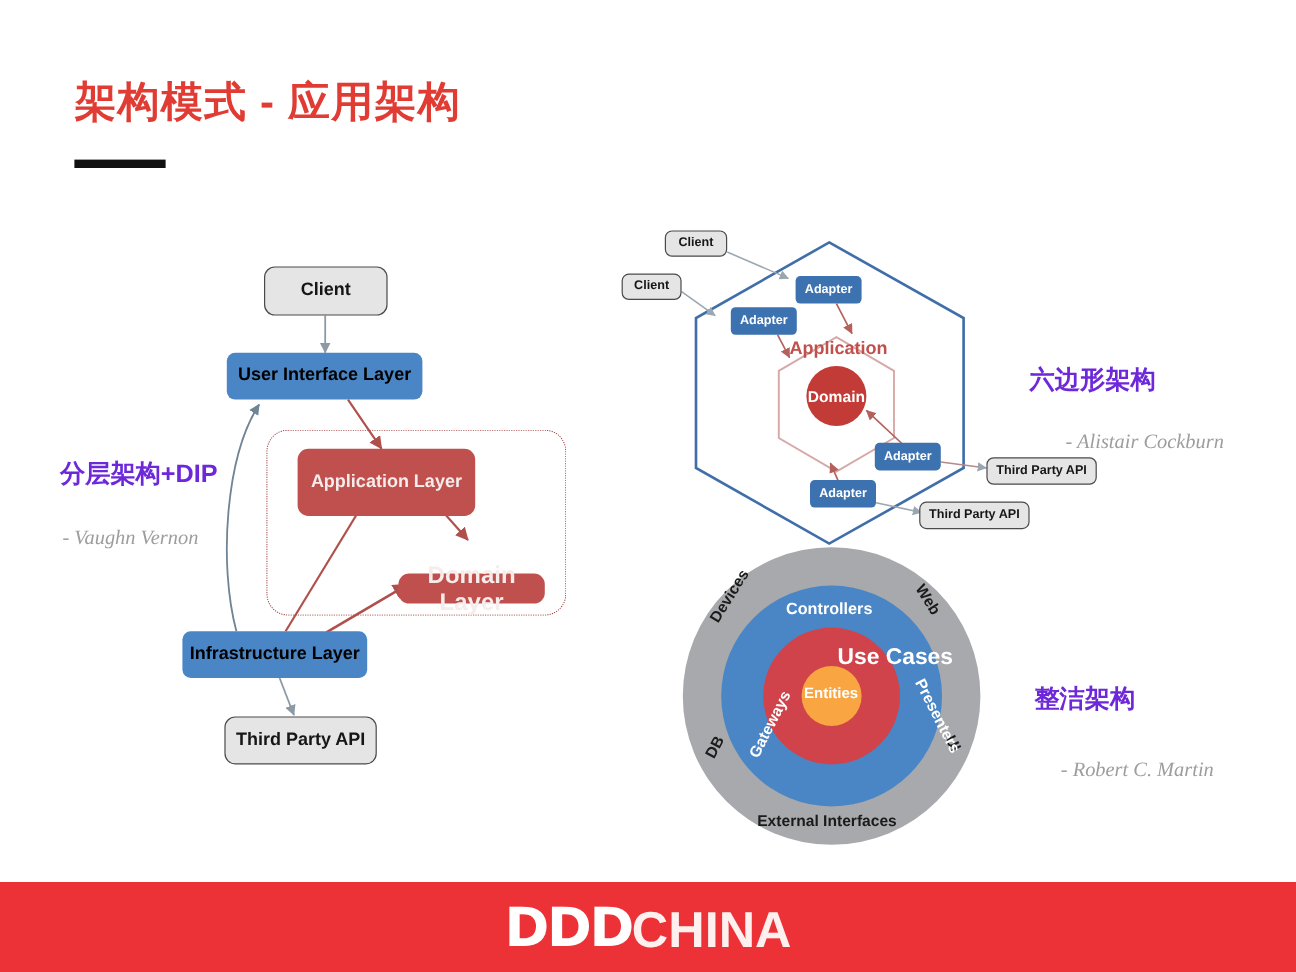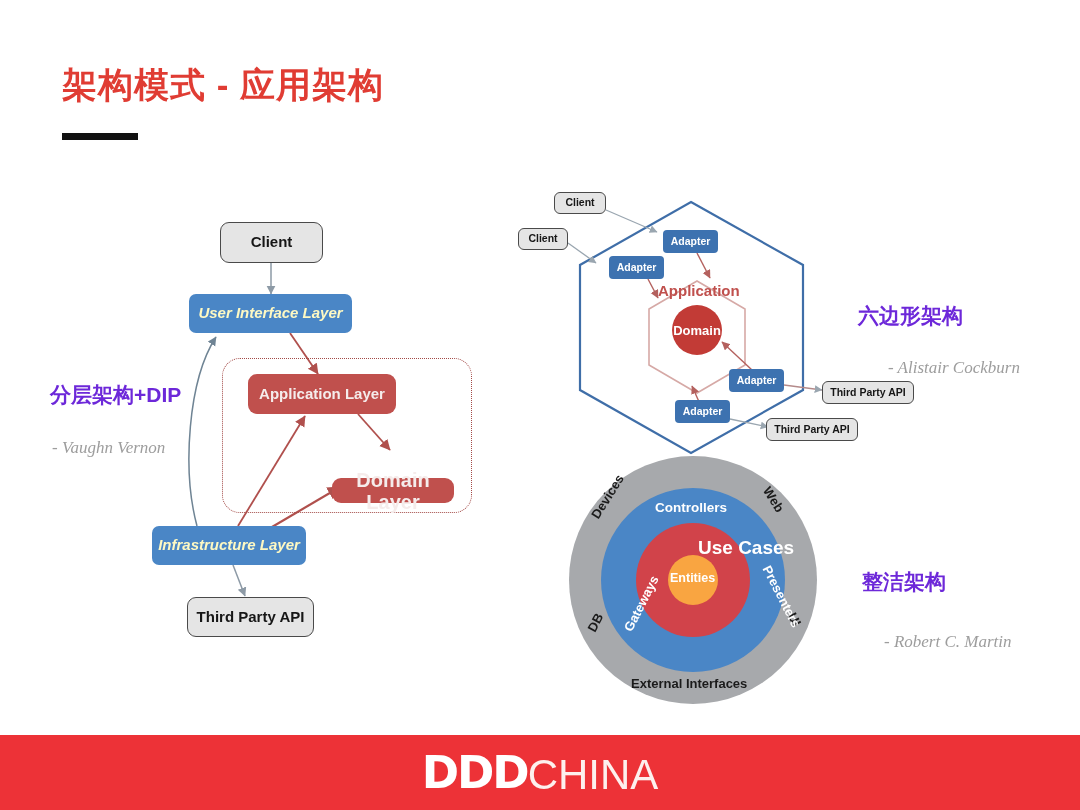--- a/index.html
+++ b/index.html
@@ -23,21 +23,21 @@
   
   .node{
     position:absolute;box-sizing:border-box;
     display:flex;align-items:center;justify-content:center;
     text-align:center;font-weight:bold;line-height:1.1;
   }
   .node-gray{
     background:#e5e5e5;border:1.6px solid #4a4a4a;color:#161616;border-radius:9px;
   }
   .node-blue{
-    background:#4a86c6;color:#fef9c3;border-radius:7px;font-style:italic;
+    background:#4a86c6;color:#000000;border-radius:7px;
   }
   .node-blue-dark{
     background:#3d72b0;color:#ffffff;border-radius:4px;
   }
   .node-red{
     background:#c0504d;color:#f5eceb;border-radius:9px;
   }
 
   
   .cap-cn{position:absolute;font-size:21px;font-weight:bold;color:#6d28d9;white-space:nowrap;}
@@ -80,21 +80,21 @@
   .footer{
     position:absolute;left:0;top:735px;width:1080px;height:75px;background:#ed3237;
     display:flex;align-items:center;justify-content:center;
   }
   .logo{display:flex;align-items:flex-end;}
   .logo-ddd{
     font-size:45px;font-weight:bold;color:#ffffff;letter-spacing:-2px;
     font-family:"DejaVu Sans",sans-serif;
   }
   .logo-china{
-    font-size:42px;color:#fdf0ee;letter-spacing:0px;font-weight:400;
+    font-size:42px;color:#fdf0ee;letter-spacing:0px;font-weight:700;
     font-family:"Liberation Sans",sans-serif;
   }
 </style>
 </head>
 <body>
 
 <div class="slide">
 
   <div class="title">架构模式 - 应用架构</div>
   <div class="title-rule"></div>
@@ -130,21 +130,21 @@
   <div class="dotted-box" style="left:222px;top:358px;width:250px;height:155px;"></div>
 
   <div class="node node-gray" style="left:220px;top:222px;width:103px;height:41px;font-size:15px;">
     <span>Client</span>
   </div>
 
   <div class="node node-blue" style="left:189px;top:294px;width:163px;height:39px;font-size:15px;">
     <span>User Interface Layer</span>
   </div>
 
-  <div class="node node-red" style="left:248px;top:374px;width:148px;height:40px;font-size:15px;">
+  <div class="node node-red" style="left:248px;top:374px;width:148px;height:56px;font-size:15px;">
     <span>Application Layer</span>
   </div>
 
   <div class="node node-red" style="left:332px;top:478px;width:122px;height:25px;font-size:20px;">
     <span>Domain Layer</span>
   </div>
 
   <div class="node node-blue" style="left:152px;top:526px;width:154px;height:39px;font-size:15px;">
     <span>Infrastructure Layer</span>
   </div>

